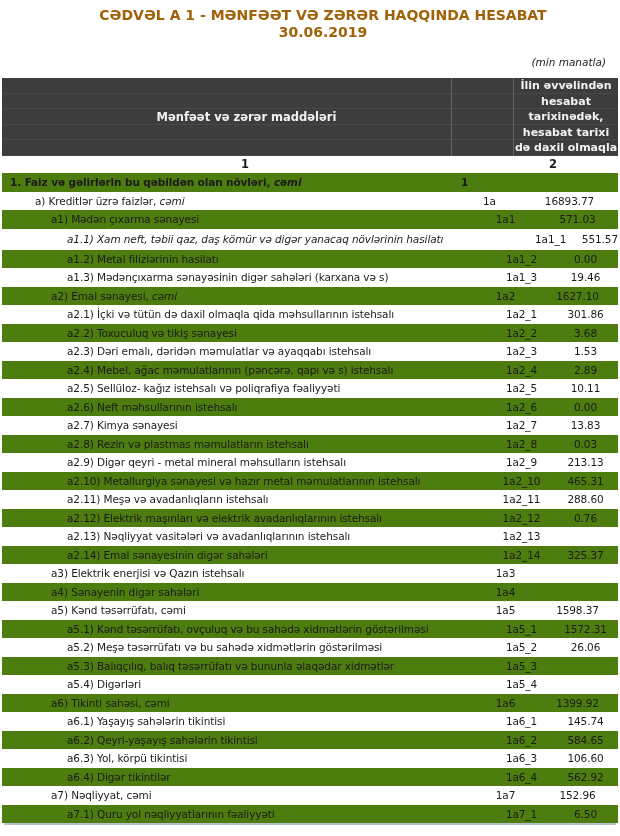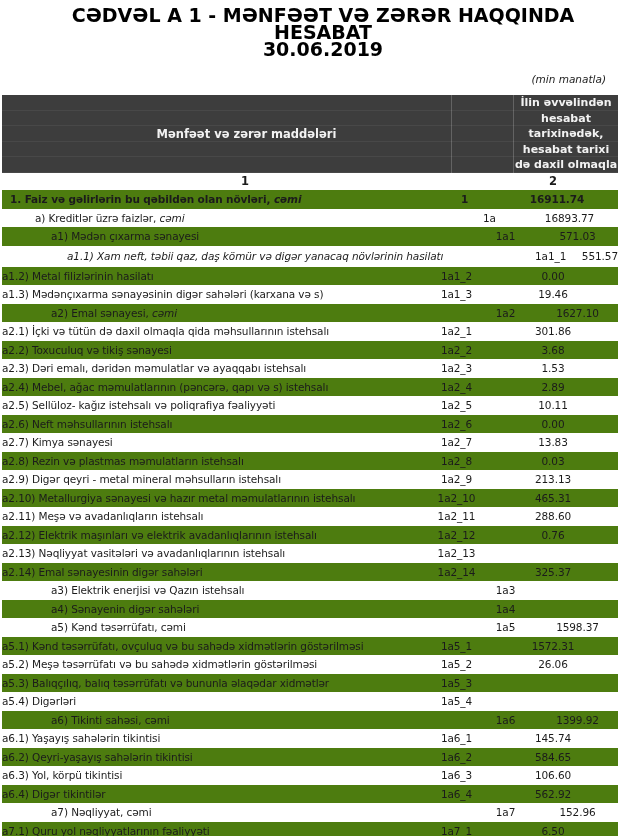--- a/index.html
+++ b/index.html
@@ -2,21 +2,21 @@
 <html><head>
 <meta charset="utf-8">
 <style>
   html,body{margin:0;padding:0;}
   body{
     width:620px;height:836px;overflow:hidden;background:#ffffff;
     font-family:"DejaVu Sans","Liberation Sans",sans-serif;color:#1b1b1b;
     -webkit-font-smoothing:antialiased;
   }
   .title-block{padding-top:7px;text-align:center;}
-  .title-line{font-weight:bold;font-size:19px;line-height:17px;color:#000000;margin-left:26px;}
+  .title-line{font-weight:bold;font-size:14px;line-height:17px;color:#a16207;margin-left:26px;}
   .unit-note{
     text-align:right;font-style:italic;font-size:10.5px;color:#222;
     margin-top:15px;margin-bottom:10px;padding-right:14px;
   }
   .tbl{margin:0 2px;}
   .thead{
     display:flex;height:78px;background-color:#3d3d3d;color:#f2f2f2;
     background-image:repeating-linear-gradient(
       to bottom, transparent 0px, transparent 14.6px,
       rgba(255,255,255,0.06) 14.6px, rgba(255,255,255,0.06) 15.6px);
@@ -35,21 +35,21 @@
   .numrow{display:flex;height:17px;font-weight:bold;font-size:11.5px;line-height:17px;}
   .numrow .n1{width:486px;text-align:center;}
   .numrow .n2{flex:1;text-align:center;}
   .row{display:flex;min-height:18.5px;font-size:10.5px;letter-spacing:-0.1px;}
   .row.shaded{background:#4d7c0f;}
   .row.bold{font-weight:bold;}
   .c-label{width:423px;line-height:18.5px;white-space:nowrap;}
   .lvl-0 .c-label{padding-left:8px;}
   .lvl-1 .c-label{padding-left:33px;}
   .lvl-2 .c-label{padding-left:49px;}
-  .lvl-3 .c-label{}
+  .lvl-3 .c-label{padding-left:65px;}
   .row.multiline .c-label{
     white-space:normal;line-height:15.4px;padding-top:3px;padding-bottom:3px;
     padding-left:98px;text-indent:-33px;font-style:italic;
   }
   .c-code{width:63px;display:flex;align-items:center;justify-content:center;line-height:18.5px;}
   .c-value{flex:1;text-align:center;line-height:18.5px;padding-top:0;}
   .row.multiline .c-value{line-height:16px;padding-top:2px;}
   .bottom-line{height:2px;margin:0 2px;background:#b3c1cb;}
   i{font-style:italic;}
 </style>
@@ -72,21 +72,20 @@
     </div>
   </div>
   <div class="numrow">
     <div class="n1">1</div>
     <div class="n2">2</div>
   </div>
   <div id="tbody">
       <div class="row lvl-0 shaded bold">
         <div class="c-label"><span>1. Faiz və gəlirlərin bu qəbildən olan növləri, </span><i>cəmi</i></div>
         <div class="c-code">1</div>
-        <div class="c-value">16911.74</div>
       </div>
       <div class="row lvl-1">
         <div class="c-label"><span>a) Kreditlər üzrə faizlər, </span><i>cəmi</i></div>
         <div class="c-code">1a</div>
         <div class="c-value">16893.77</div>
       </div>
       <div class="row lvl-2 shaded">
         <div class="c-label"><span>a1) Mədən çıxarma sənayesi</span><i></i></div>
         <div class="c-code">1a1</div>
         <div class="c-value">571.03</div>

